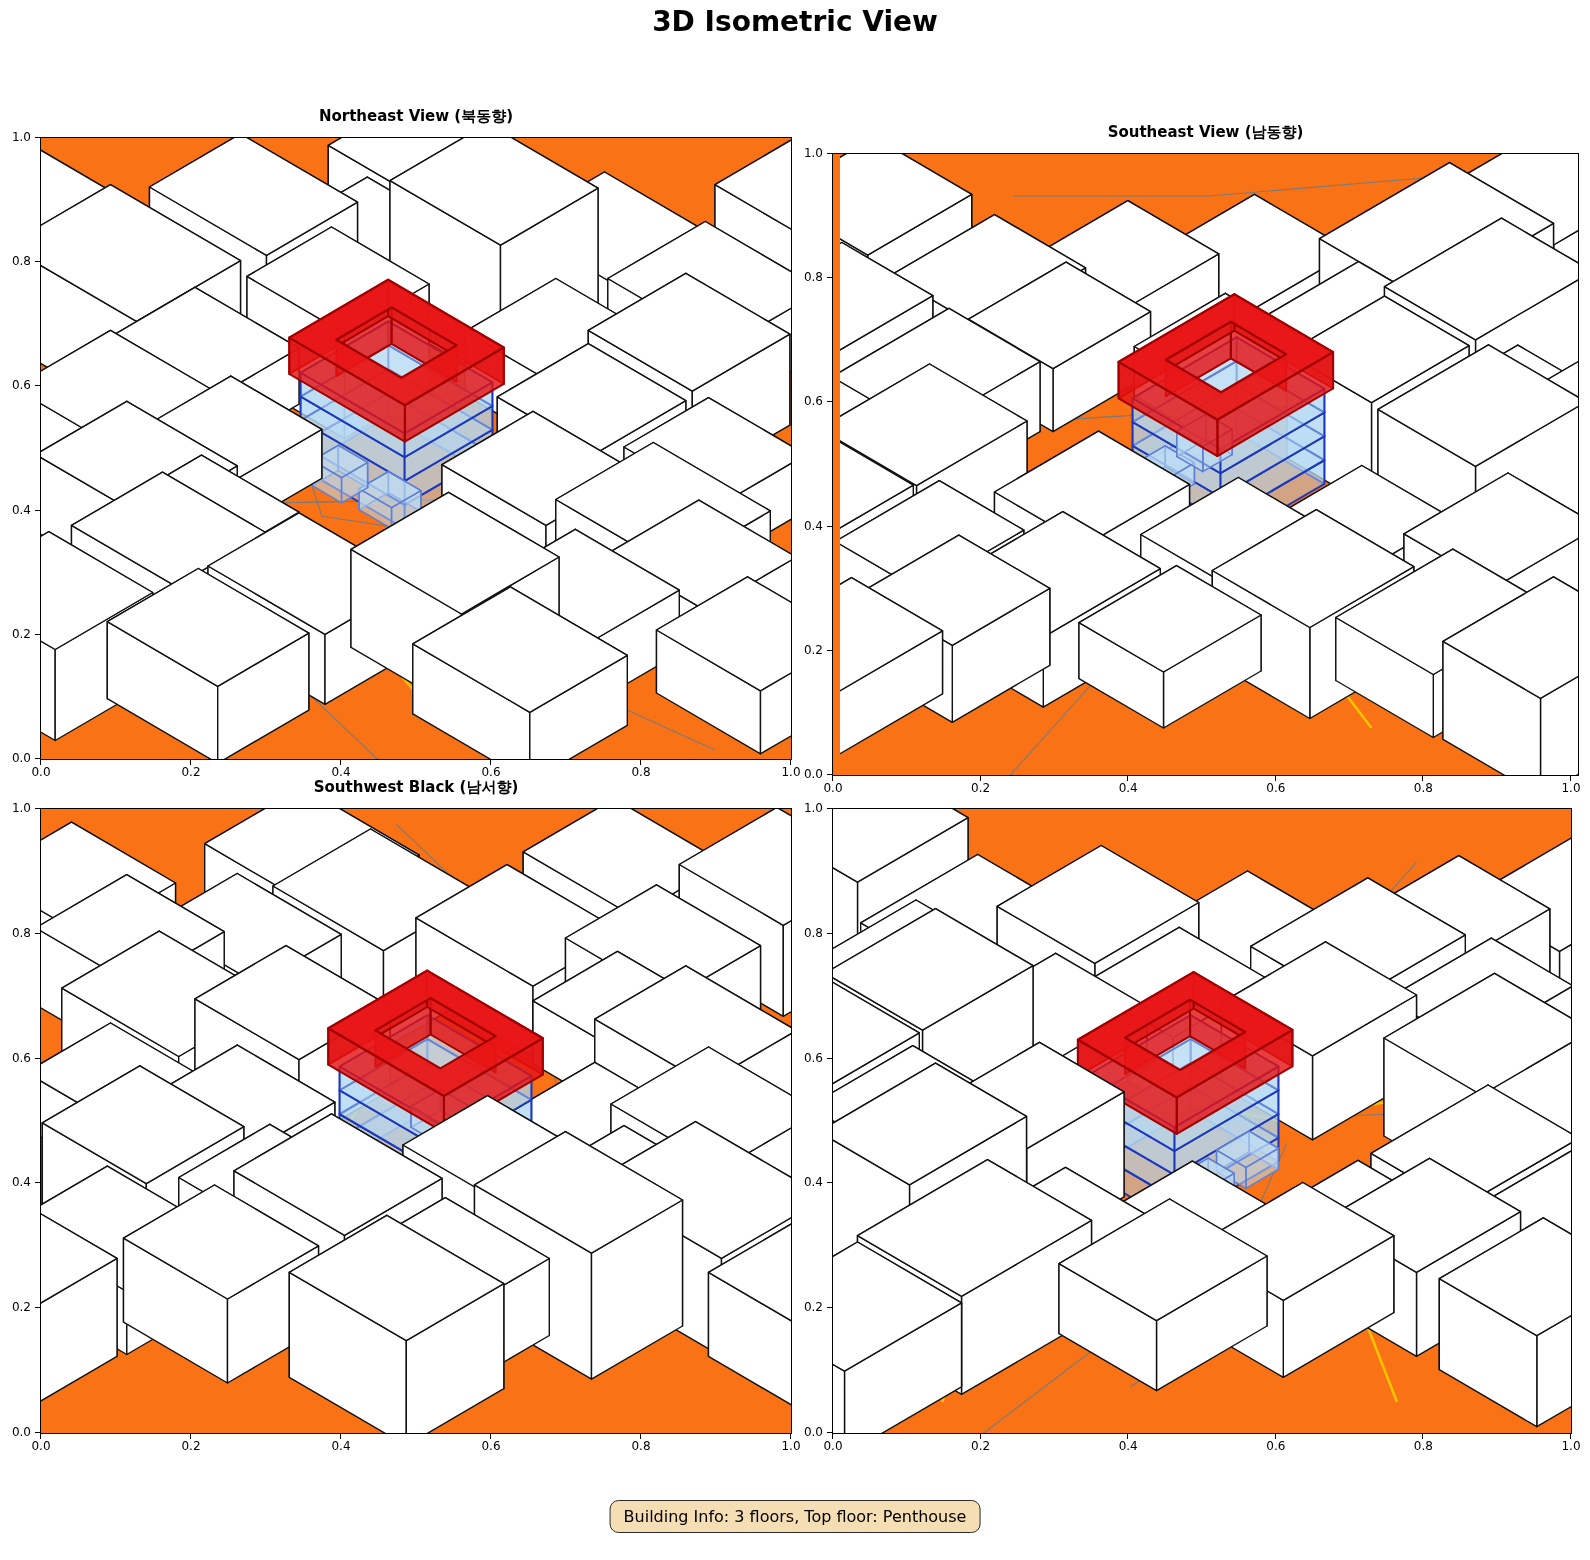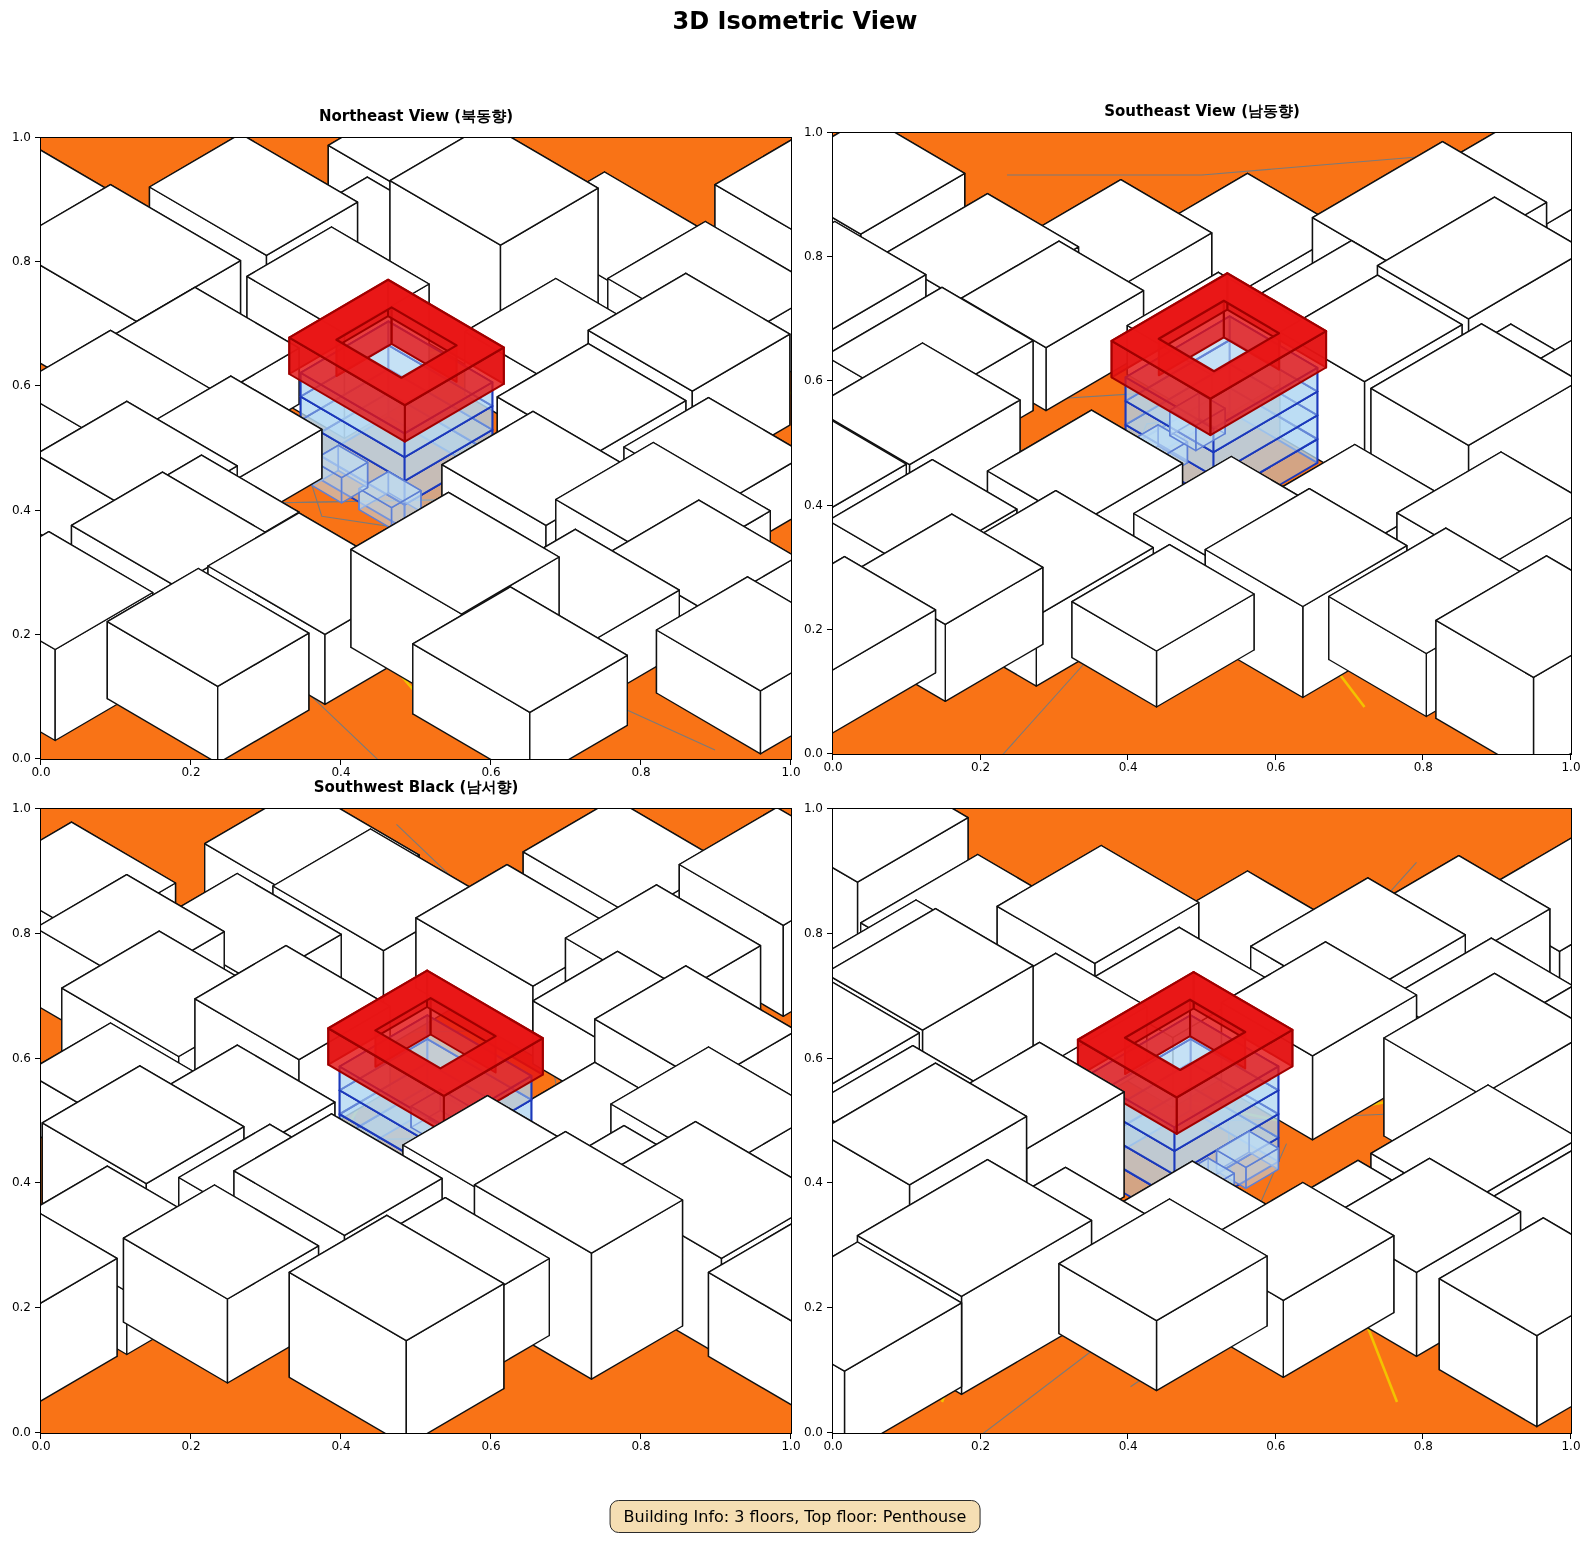--- a/index.html
+++ b/index.html
@@ -3,21 +3,21 @@
 <meta charset="utf-8">
 <style>
   html,body{margin:0;padding:0;}
   body{
     width:1590px;height:1560px;position:relative;background:#ffffff;
     font-family:"DejaVu Sans","Liberation Sans",sans-serif;color:#000;
     overflow:hidden;
   }
   .fig-title{
     position:absolute;top:8px;left:0;width:1590px;text-align:center;
-    font-size:24px;font-weight:bold;line-height:27px;
+    font-size:28px;font-weight:bold;line-height:27px;
   }
   .subplot{position:absolute;border:1.5px solid #000;background:#f97316;}
   .subplot svg{display:block;width:100%;height:100%;}
   .sp-title{
     position:absolute;top:-31px;left:0;width:100%;text-align:center;
     font-size:15px;font-weight:bold;white-space:nowrap;
   }
   .ytick-label{
     position:absolute;width:40px;text-align:right;font-size:12px;line-height:14px;
     left:-50px;
@@ -268,21 +268,21 @@
     <div class="ytick-label" style="top: 116.2px;">0.8</div>
     <div class="ytick-mark" style="top: 123.2px;"></div>
     <div class="xtick-label" style="left: 580px; top: 627px;">0.8</div>
     <div class="xtick-mark" style="left: 599px; top: 621px;"></div>
     <div class="ytick-label" style="top: -8px;">1.0</div>
     <div class="ytick-mark" style="top: -1px;"></div>
     <div class="xtick-label" style="left: 730px; top: 627px;">1.0</div>
     <div class="xtick-mark" style="left: 749px; top: 621px;"></div>
   </div>
 
-<div class="subplot" style="left:832px;top:132px;width:738px;height:621px;">
+<div class="subplot" style="left:832px;top:153px;width:738px;height:621px;padding-left:7px;">
   <div class="sp-title">Southeast View (남동향)</div>
   <svg viewBox="0 0 738 621">
       <g>
         <polyline points="336.5,258.6 343.0,380.2 161.0,387.8 154.5,270.0 336.5,258.6" fill="none" stroke="#7a7a7a" stroke-width="1.1" stroke-linejoin="round"></polyline>
         <polyline points="596.5,61.0 336.5,258.6 343.0,380.2 297.5,479.0 154.5,638.6" fill="none" stroke="#7a7a7a" stroke-width="1.1" stroke-linejoin="round"></polyline>
         <polyline points="154.5,270.0 5.0,285.2 -196.5,357.4" fill="none" stroke="#7a7a7a" stroke-width="1.1" stroke-linejoin="round"></polyline>
         <polyline points="161.0,387.8 50.5,418.2 -86.0,520.8" fill="none" stroke="#7a7a7a" stroke-width="1.1" stroke-linejoin="round"></polyline>
         <polyline points="401.5,281.4 313.8,290.9 284.5,357.4" fill="none" stroke="#7a7a7a" stroke-width="1.1" stroke-linejoin="round"></polyline>
         <polyline points="336.5,258.6 356.0,171.2 440.5,114.2" fill="none" stroke="#7a7a7a" stroke-width="1.1" stroke-linejoin="round"></polyline>
         <polyline points="596.5,23.0 369.0,42.0 174.0,42.0" fill="none" stroke="#7a7a7a" stroke-width="1.1" stroke-linejoin="round"></polyline>

